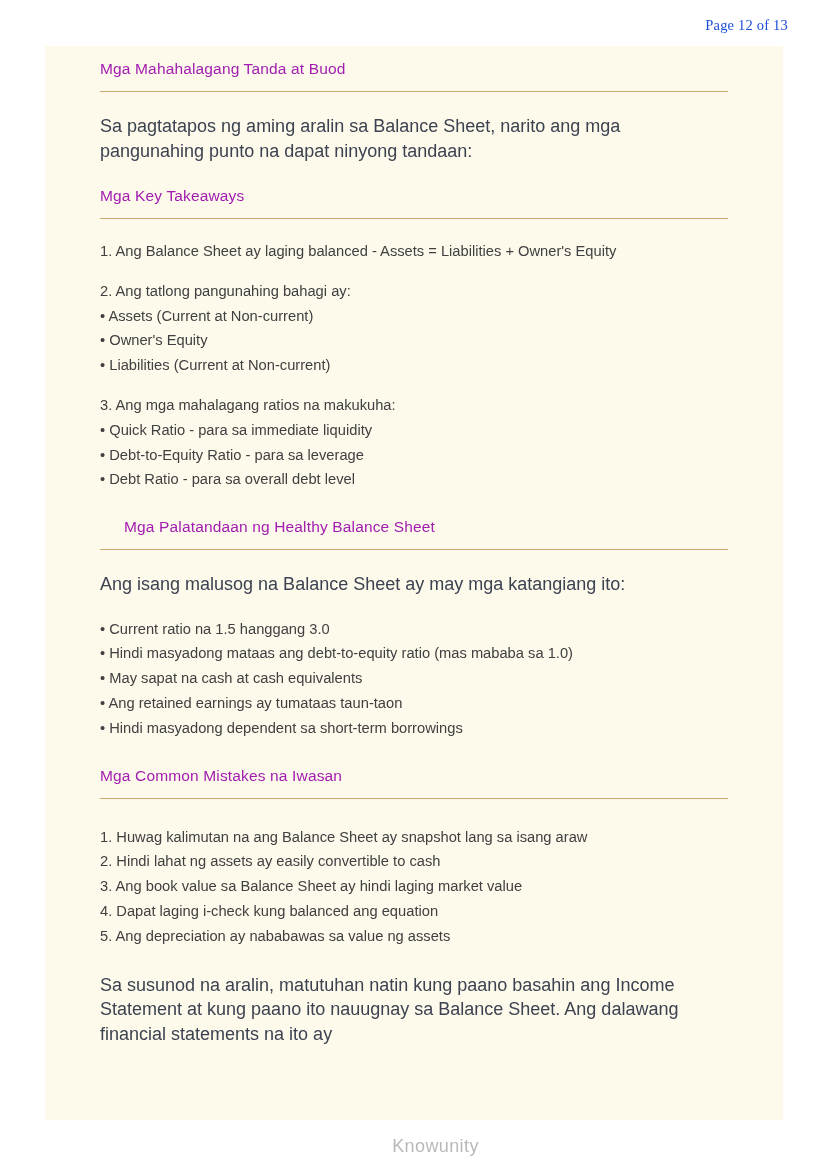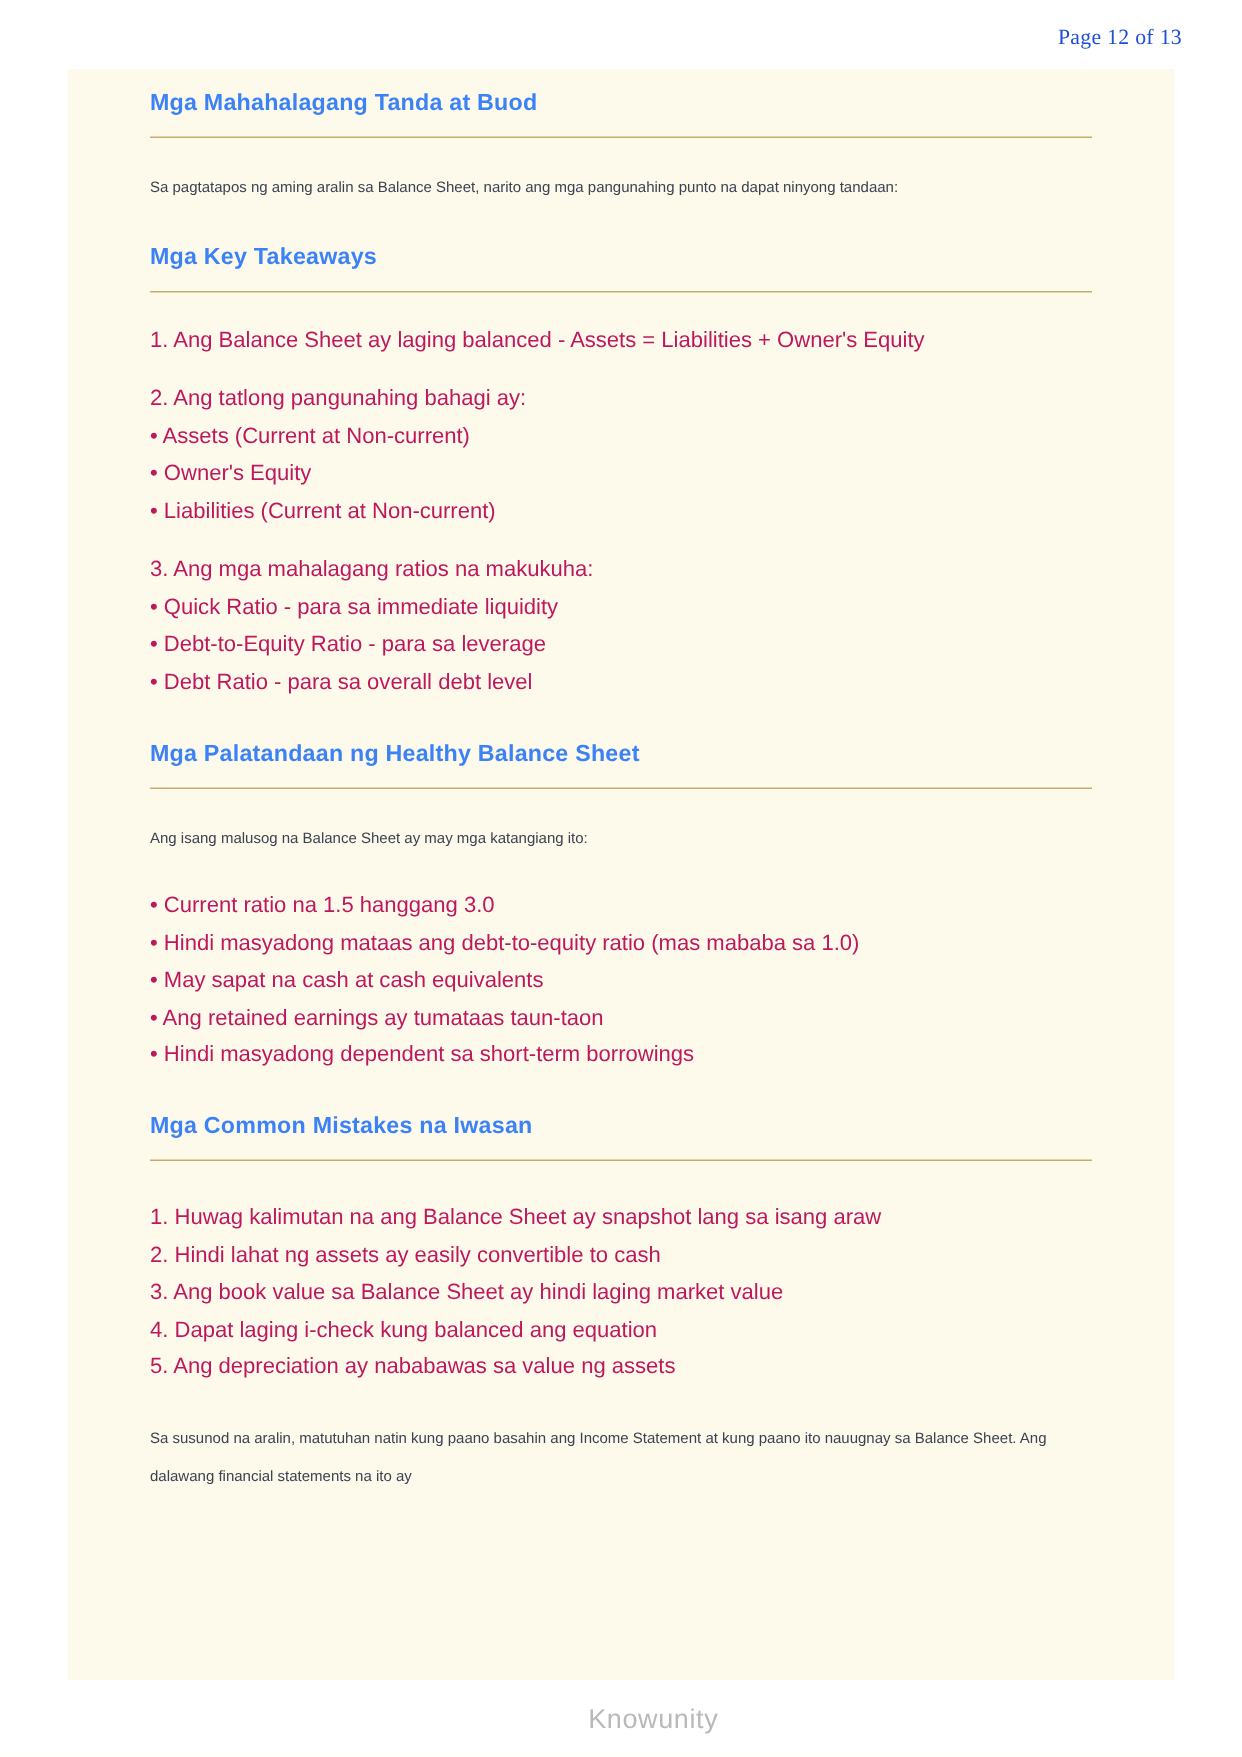--- a/index.html
+++ b/index.html
@@ -40,36 +40,36 @@
     overflow: hidden;
   }
 
   .content {
     padding: 0 55px 0 55px;
   }
 
   
   .section-heading {
     font-size: 15.5px;
-    font-weight: bold;
-    color: #3b82f6;
+    font-weight: normal;
+    color: #a21caf;
     margin: 0;
     padding-top: 14px;
     letter-spacing: 0.15px;
   }
   .heading-rule {
     height: 0;
     border-bottom: 1.5px solid #c6ab6d;
     margin-top: 13px;
     margin-bottom: 0;
   }
 
   
   .para {
-    font-size: 10px;
+    font-size: 18px;
     line-height: 24.5px;
     color: #3c4250;
     margin: 0;
   }
   .para-block { padding-top: 22px; }
 
   
   .callout {
     margin-top: 26px;
     background: #f2f1ec;
@@ -82,21 +82,21 @@
     line-height: 25px;
     color: #3c4250;
     margin: 0;
   }
 
   
   .list-group { padding-top: 20px; }
   .list-line {
     font-size: 14.7px;
     line-height: 24.8px;
-    color: #be185d;
+    color: #404040;
     white-space: pre-wrap;
   }
   .list-line.spaced-top { margin-top: 15px; }
 
   
   .footer-brand {
     position: absolute;
     left: 0;
     right: 0;
     top: 1136px;
@@ -133,21 +133,21 @@
       <div class="list-line">• Assets (Current at Non-current)</div>
       <div class="list-line">• Owner's Equity</div>
       <div class="list-line">• Liabilities (Current at Non-current)</div>
 
       <div class="list-line spaced-top">3. Ang mga mahalagang ratios na makukuha:</div>
       <div class="list-line">• Quick Ratio - para sa immediate liquidity</div>
       <div class="list-line">• Debt-to-Equity Ratio - para sa leverage</div>
       <div class="list-line">• Debt Ratio - para sa overall debt level</div>
     </div>
 
-    <div class="section-heading" style="padding-top:26px;">Mga Palatandaan ng Healthy Balance Sheet</div>
+    <div class="section-heading" style="padding-top:26px;margin-left:24px;">Mga Palatandaan ng Healthy Balance Sheet</div>
     <div class="heading-rule"></div>
 
     <div class="para-block">
       <p class="para">Ang isang malusog na Balance Sheet ay may mga katangiang ito:</p>
     </div>
 
     <div class="list-group">
       <div class="list-line">• Current ratio na 1.5 hanggang 3.0</div>
       <div class="list-line">• Hindi masyadong mataas ang debt-to-equity ratio (mas mababa sa 1.0)</div>
       <div class="list-line">• May sapat na cash at cash equivalents</div>

